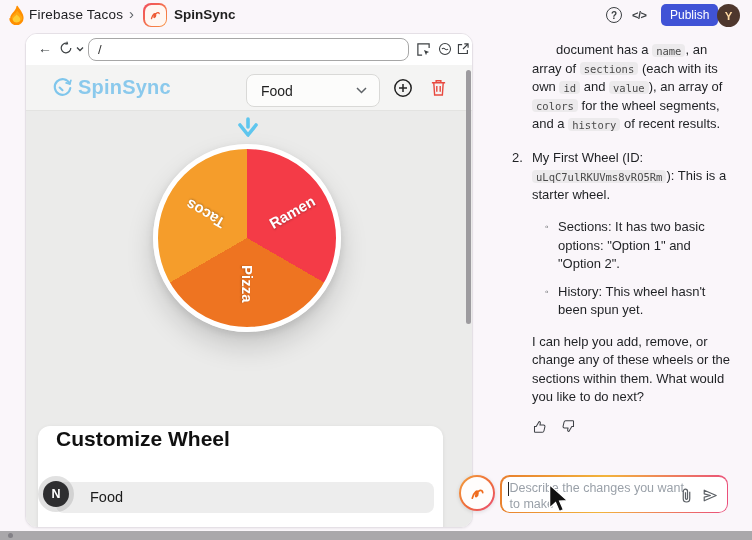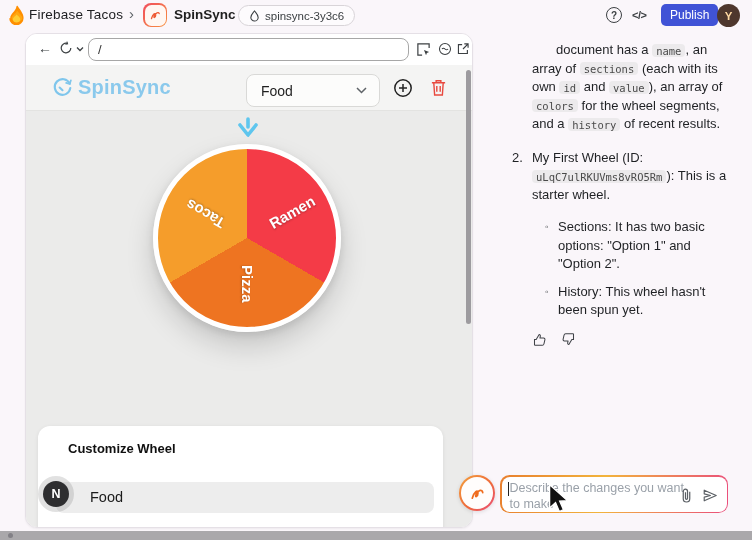--- a/index.html
+++ b/index.html
@@ -41,21 +41,21 @@
   .trash-btn { position:absolute; left:404px; top:13px; color:var(--trash-red); }
 
   .pointer-arrow { position:absolute; left:210px; top:52px; color:var(--arrow-blue); }
   .wheel { position:absolute; left:127px; top:79px; width:188px; height:188px; border-radius:50%; border:5px solid #fff; box-shadow:0 14px 28px rgba(0,0,0,.16), 0 3px 8px rgba(0,0,0,.10); }
   .wheel-labels { position:absolute; left:221px; top:173px; width:0; height:0; }
   .wheel-label { position:absolute; left:0; top:0; white-space:nowrap; font-size:15px; font-weight:700; color:#fff; text-shadow:0 1px 2px rgba(0,0,0,.28); transform:rotate(var(--a)) translate(27px,-50%); transform-origin:0 0; }
   .lbl-ramen { --a:-30deg; } .lbl-pizza { --a:90deg; } .lbl-tacos { --a:210deg; }
   .spin-btn { position:absolute; left:150px; top:290px; width:143px; height:36px; border-radius:18px; background:var(--spin-blue); display:flex; align-items:center; justify-content:center; font-size:16px; font-weight:800; color:#16161e; letter-spacing:.8px; box-shadow:0 3px 8px rgba(0,0,0,.10); }
 
   .custom-card { position:absolute; left:12px; top:361px; width:405px; height:120px; background:#fff; border-radius:12px; box-shadow:0 1px 4px rgba(0,0,0,.08); }
-  .custom-heading { position:absolute; left:18px; top:15px; font-size:13px; font-weight:700; color:#101010;margin-left:12px; }
+  .custom-heading { position:absolute; left:18px; top:1px; font-size:21px; font-weight:700; color:#101010; }
   .section-input { position:absolute; left:18px; top:56px; width:378px; height:31px; background:#ededed; border-radius:8px; font-size:14.5px; color:#1b1b1b; line-height:31px; padding-left:34px; }
   .n-badge { position:absolute; left:5px; top:55px; width:26px; height:26px; border-radius:50%; background:#2e2e30; color:#fff; font-size:12.5px; font-weight:700; display:flex; align-items:center; justify-content:center; box-shadow:0 0 0 5px rgba(90,90,90,.18); }
   .scroll-thumb { position:absolute; right:1px; top:36px; width:5px; height:254px; border-radius:3px; background:#9d9b9f; }
 
   
   .chat-body { position:absolute; left:532px; top:41px; width:200px; font-size:13px; line-height:18.5px; color:#1f2124; }
   .seg-code { font-family:"DejaVu Sans Mono", monospace; font-size:10.5px; background:#eceaec; border-radius:4px; padding:0.5px 4px; color:#4a4a4a; }
   .seg-bold { font-weight:400; }
   .p-intro { text-indent:24px; margin-bottom:15px; }
   .list-item { position:relative; }
@@ -101,28 +101,20 @@
     <div class="brand">Firebase Tacos</div>
     <div class="crumb-sep">›</div>
     <div class="ss-icon-wrap">
       <div class="ss-icon-inner">
         <svg width="14" height="14" viewBox="0 0 20 20">
           <path d="M5 15 C7 8, 11 6, 11 10 C11 14, 7 15, 9 11 C11 7, 15 5, 16 8" fill="none" stroke="#ee5b35" stroke-width="1.9" stroke-linecap="round"></path>
         </svg>
       </div>
     </div>
     <div class="ss-name">SpinSync</div>
-    <div class="badge">
-      <span>
-        <svg width="11" height="12" viewBox="0 0 12 13">
-          <path d="M6 1 C7.8 3.4 10 5.2 10 8 A4 4 0 0 1 2 8 C2 5.2 4.2 3.4 6 1 Z" fill="none" stroke="#3c4043" stroke-width="1.2"></path>
-        </svg>
-      </span>
-      <span class="badge-text">spinsync-3y3c6</span>
-    </div>
     <div class="help-btn">?</div>
     <div class="code-btn">&lt;/&gt;</div>
     <div class="publish-btn">Publish</div>
     <div class="avatar">Y</div>
   </div>
 
   <div class="panel">
     <div class="btoolbar">
       <div class="back">←</div>
       <div class="refresh nav-ico">
@@ -222,20 +214,21 @@
     <div class="sub-list">
       <div class="sub-item">
         <span class="sub-marker">◦</span>
         <span><span class="seg-bold">Sections</span><span>: It has two basic options: "Option 1" and "Option 2".</span></span>
       </div>
       <div class="sub-item">
         <span class="sub-marker">◦</span>
         <span><span class="seg-bold">History</span><span>: This wheel hasn't been spun yet.</span></span>
       </div>
     </div>
+    <div class="p-closing">I can help you add, remove, or change any of these wheels or the sections within them. What would you like to do next?</div>
     <div class="feedback">
       <span>
         <svg width="15" height="15" viewBox="0 0 18 18" fill="none" stroke="currentColor" stroke-width="1.25" stroke-linejoin="round">
           <path d="M3 8.5 V16 M3 9 H5 L8.6 3 C9.6 3.1 10.2 4 10 5 L9.5 7.3 H14 C15 7.3 15.7 8.2 15.5 9.2 L14.3 14.4 C14.1 15.3 13.3 16 12.4 16 H3"></path>
         </svg>
       </span>
       <span>
         <svg width="15" height="15" viewBox="0 0 18 18" fill="none" stroke="currentColor" stroke-width="1.25" stroke-linejoin="round" style="transform:rotate(180deg)">
           <path d="M3 8.5 V16 M3 9 H5 L8.6 3 C9.6 3.1 10.2 4 10 5 L9.5 7.3 H14 C15 7.3 15.7 8.2 15.5 9.2 L14.3 14.4 C14.1 15.3 13.3 16 12.4 16 H3"></path>
         </svg>

